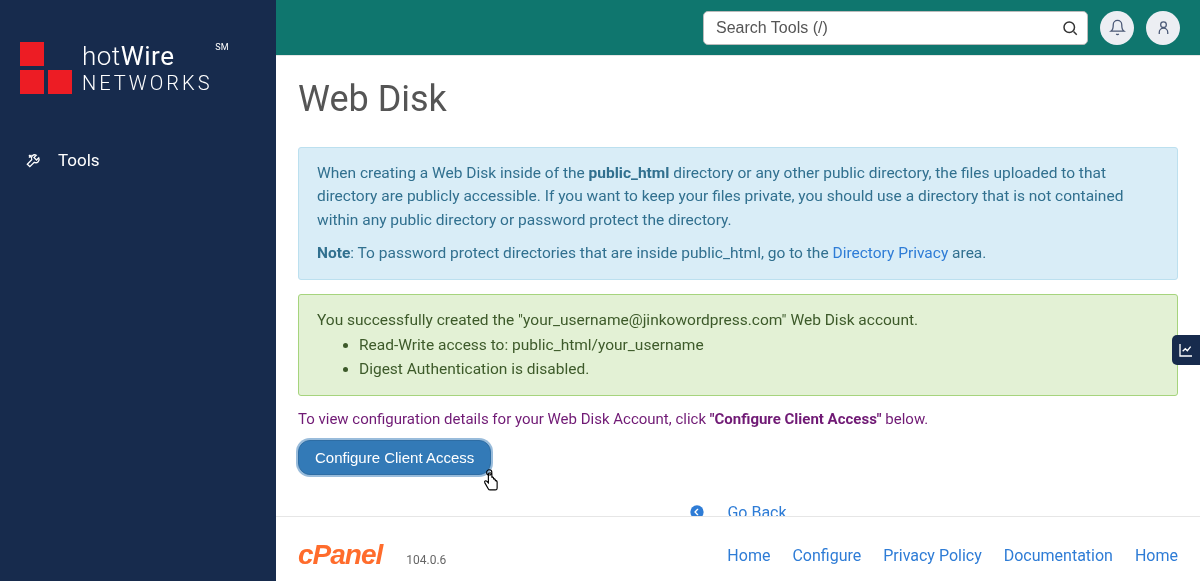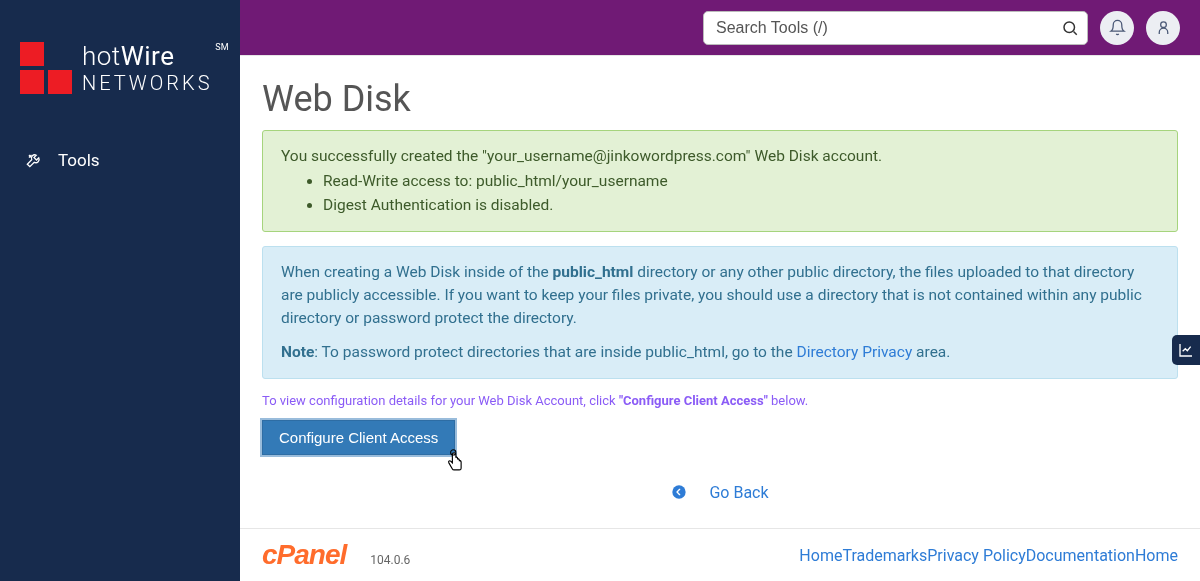--- a/index.html
+++ b/index.html
@@ -8,21 +8,21 @@
     font-size: 15px;
     color: #333;
     background: #f1f1f1;
     width: 1200px;
     height: 581px;
     overflow: hidden;
     position: relative;
   }
   .layout { display: flex; width: 100%; height: 100%; }
   .sidebar {
-    width: 240px;
+    width: 276px;
     background: #172b4d;
     color: #fff;
     flex-shrink: 0;
     display: flex;
     flex-direction: column;
   }
   .logo-wrap {
     padding: 42px 20px 28px 20px;
     display: flex;
     align-items: center;
@@ -46,21 +46,21 @@
   .nav-item svg { width:20px; height:20px; stroke:#fff; }
   .main { flex:1; display:flex; flex-direction:column; background:#fff; min-width:0; }
   .topbar {
     height:56px;
     display:flex;
     align-items:center;
     justify-content:flex-end;
     padding: 0 20px;
     gap:12px;
     border-bottom:1px solid #e6e6e6;
-    background:#701a75;
+    background:#0f766e;
   }
   .search-wrap {
     position:relative;
     width: 385px;
   }
   .search-wrap input {
     width:100%;
     height:34px;
     padding: 0 38px 0 12px;
     border:1px solid #bbb;
@@ -80,42 +80,42 @@
     display:flex; align-items:center; justify-content:center;
     cursor:pointer;
     flex-shrink:0;
   }
   .content {
     flex:1;
     background:#fff;
     padding: 22px 22px 0 22px;
     overflow:auto;
   }
-  h1.page-title { font-size:36px; font-weight:400; color:#555; margin-bottom:10px; }
+  h1.page-title { font-size:36px; font-weight:400; color:#555; margin-bottom:27px; }
   .alert {
     border:1px solid;
     border-radius:3px;
     padding:14px 18px;
     margin-bottom:14px;
     font-size:15.5px;
     line-height:1.5;
   }
   .alert-success { background:#e3f1d5; border-color:#a6d47d; color:#3d5a2a; }
   .alert-success ul { padding-left:42px; margin-top:2px; }
   .alert-info { background:#d9edf7; border-color:#bce0ef; color:#31708f; }
   .alert-info p { margin-bottom:10px; }
   .alert-info p:last-child { margin-bottom:0; }
   .alert-info a { color:#2e7cd6; text-decoration:none; }
-  .note-line { font-size:13px; color:#8b5cf6; margin:14px 0 12px 0; }
+  .note-line { font-size:15px; color:#701a75; margin:14px 0 12px 0; }
   .btn-primary {
     display:inline-block;
     background:#337ab7;
     color:#fff;
     border:1px solid #2e6da4;
-    border-radius:0;
+    border-radius:12px;
     padding:8px 16px;
     font-size:15px;
     cursor:pointer;
     position:relative;
     box-shadow: 0 0 0 2px rgba(51,122,183,0.5);
   }
   .cursor-icon {
     position:absolute;
     right:-15px; bottom:-22px;
     width:28px; height:28px;
@@ -123,27 +123,27 @@
   .go-back {
     text-align:center;
     margin:28px 0 14px;
   }
   .go-back a { color:#2e7cd6; text-decoration:none; font-size:16px; display:inline-flex; align-items:center; gap:22px; }
   .go-back svg { width:16px; height:16px; }
   .footer {
     display:flex;
     align-items:center;
     justify-content:space-between;
-    padding: 10px 22px 10px 22px;
+    padding: 22px 22px 10px 22px;
     border-top:1px solid #e6e6e6;
   }
   .cpanel-logo-wrap { display:flex; align-items:baseline; gap:4px; }
   .cpanel-logo { font-family: Arial, sans-serif; font-size:28px; font-weight:700; font-style:italic; color:#ff6c2c; letter-spacing:-1px; }
   .cpanel-ver { font-size:12px; color:#666; margin-left:20px; }
-  .footer-links { display:flex; }
+  .footer-links { display:flex; gap:22px; }
   .footer-links a { color:#2e7cd6; text-decoration:none; font-size:16px; }
   .stat-tab {
     position:absolute;
     right:0; top:335px;
     width:28px; height:30px;
     background:#172b4d;
     border-radius:5px 0 0 5px;
     display:flex; align-items:center; justify-content:center;
     cursor:pointer;
   }
@@ -201,35 +201,35 @@
         <svg width="17" height="17" viewBox="0 0 24 24" fill="none" stroke="#4a5876" stroke-width="1.8">
             <circle cx="12" cy="8" r="4"></circle>
             <path d="M6 21v-2a6 6 0 0 1 12 0v2"></path>
           </svg>
       </div>
     </div>
 
     <div class="content">
       <h1 class="page-title">Web Disk</h1>
 
-      <div class="alert alert-success">
-        <span>You successfully created the "your_username@jinkowordpress.com" Web Disk account.</span>
-        <ul>
-          <li>Read-Write access to: public_html/your_username</li>
-          <li>Digest Authentication is disabled.</li>
-        </ul>
-      </div>
-
       <div class="alert alert-info">
         <p>
           <span>When creating a Web Disk inside of the </span><strong>public_html</strong><span> directory or any other public directory, the files uploaded to that directory are publicly accessible. If you want to keep your files private, you should use a directory that is not contained within any public directory or password protect the directory.</span>
         </p>
         <p>
           <strong>Note</strong><span>: To password protect directories that are inside public_html, go to the </span><a href="#">Directory Privacy</a><span> area.</span>
         </p>
+      </div>
+
+      <div class="alert alert-success">
+        <span>You successfully created the "your_username@jinkowordpress.com" Web Disk account.</span>
+        <ul>
+          <li>Read-Write access to: public_html/your_username</li>
+          <li>Digest Authentication is disabled.</li>
+        </ul>
       </div>
 
       <p class="note-line">
         <span>To view configuration details for your Web Disk Account, click </span><strong>"Configure Client Access"</strong><span> below.</span>
       </p>
 
       <button class="btn-primary">
         <span>Configure Client Access</span>
         <svg class="cursor-icon" viewBox="0 0 32 32">
           <path d="M13 7v10l-2-2c-1-1-3 0-2 2l4 7c.5 1 1 1 2 1h6c1 0 2-1 2-2v-7c0-2-2-2-2-1v-1c0-2-2-2-2-1v-1c0-2-2-2-2-1V7c0-2-4-2-4 0z" fill="#fff" stroke="#000" stroke-width="1.3"></path>
@@ -248,21 +248,21 @@
       </div>
     </div>
 
     <div class="footer">
       <div class="cpanel-logo-wrap">
         <span class="cpanel-logo">cPanel</span>
         <span class="cpanel-ver">104.0.6</span>
       </div>
       <div class="footer-links">
         <a href="#">Home</a>
-        <a href="#">Trademarks</a>
+        <a href="#">Configure</a>
         <a href="#">Privacy Policy</a>
         <a href="#">Documentation</a>
         <a href="#">Home</a>
       </div>
     </div>
   </main>
 </div>
 
 <div class="stat-tab">
   <svg width="16" height="16" viewBox="0 0 24 24" fill="none" stroke="#fff" stroke-width="2">

